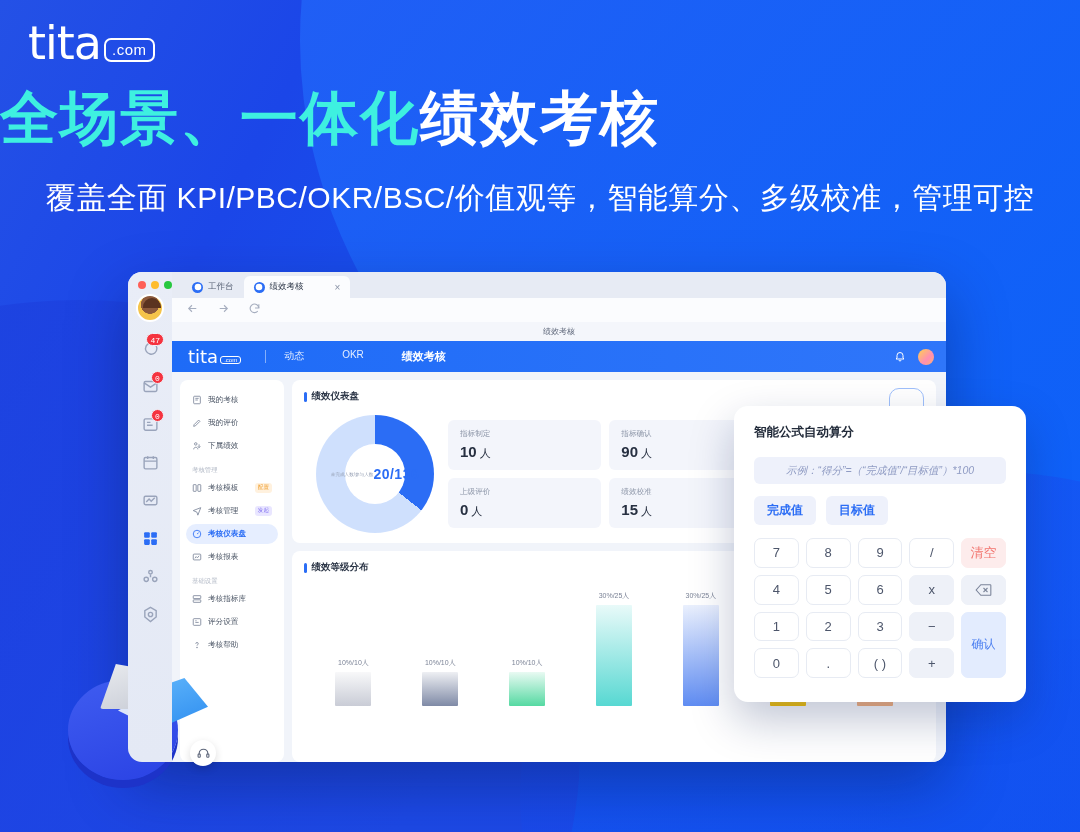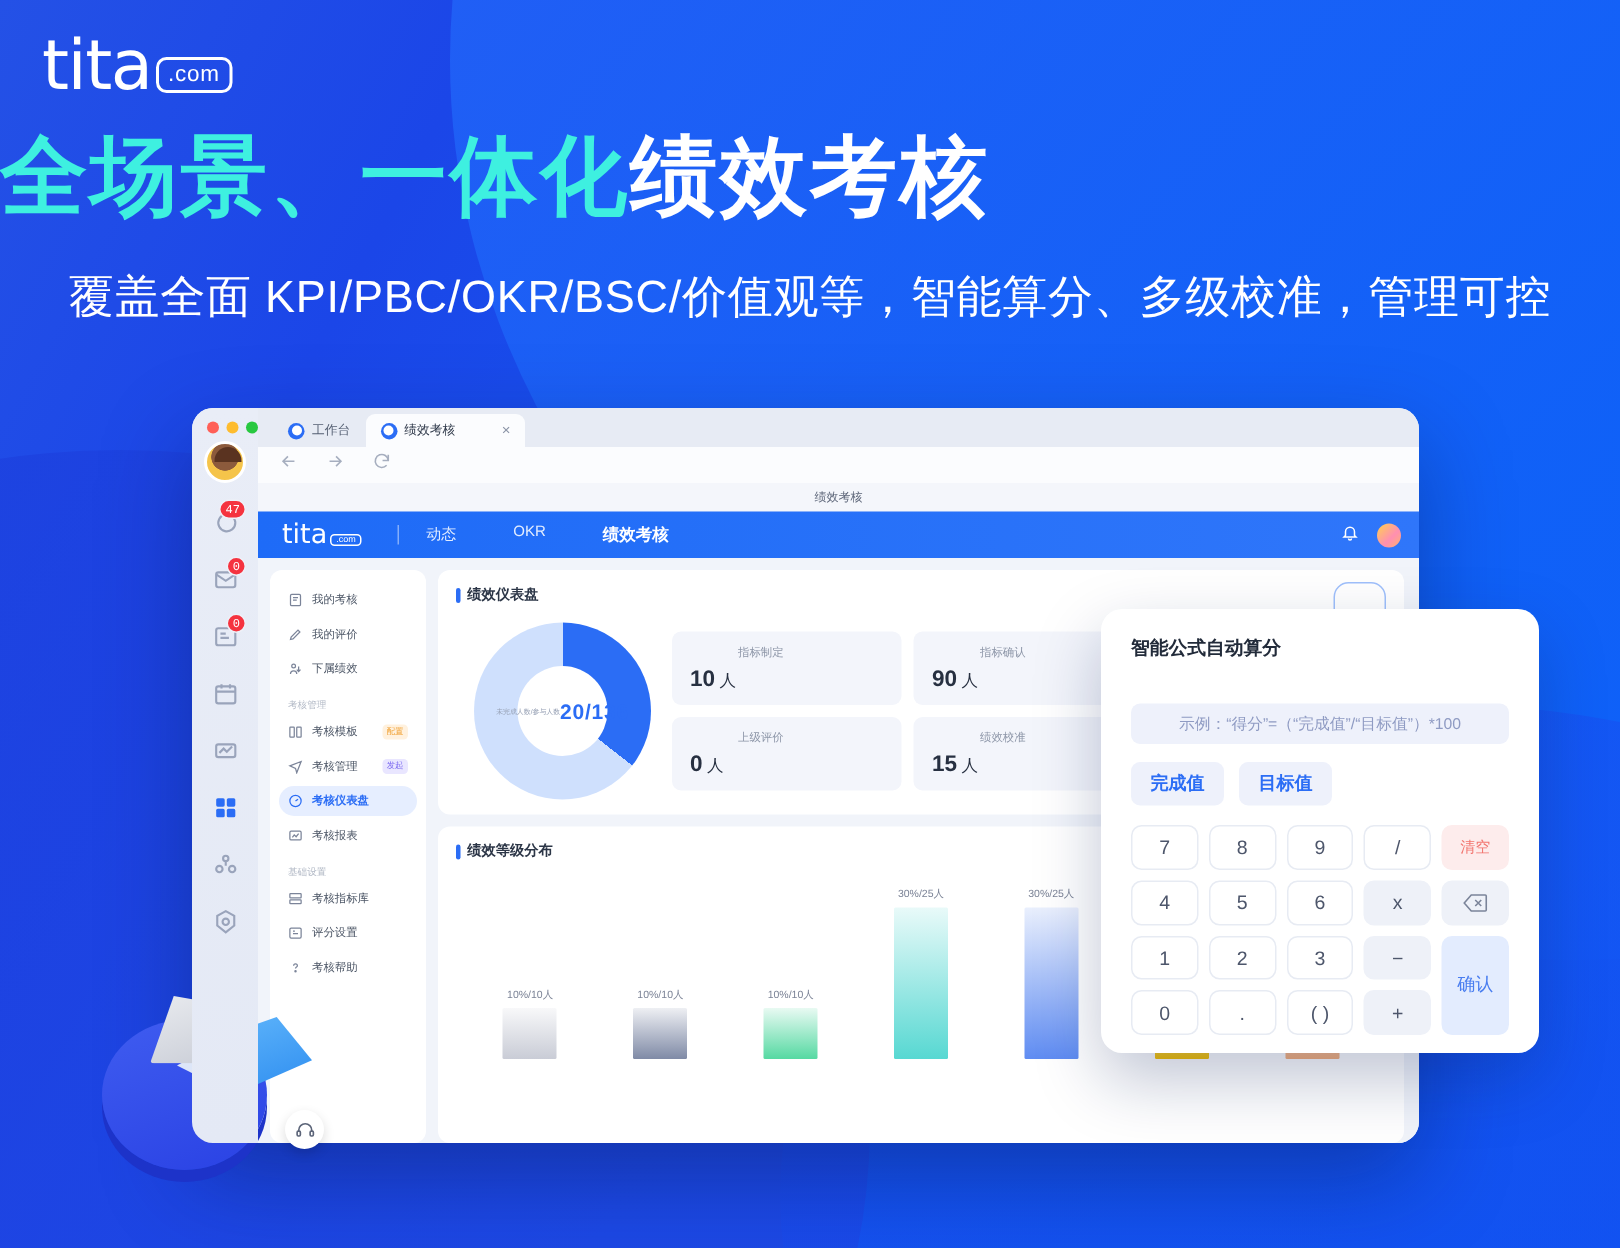--- a/index.html
+++ b/index.html
@@ -145,54 +145,54 @@
   .donut { width: 118px; height: 118px; border-radius: 50%;
            background: conic-gradient(#2b6df5 0deg 128deg, #cfe0fd 128deg 360deg); }
   .donut-hole { position: absolute; left: 29px; top: 29px; width: 60px; height: 60px;
                 border-radius: 50%; background: #fff; display:flex; flex-direction: row;
                 align-items: center; justify-content: center; }
   .donut-cap { font-size: 4.6px; color: #96a0b4; white-space: nowrap; }
   .donut-val { font-size: 14px; color: #2b6df5; font-weight: bold; letter-spacing: .5px; }
   .stats { flex: 1; display: grid; grid-template-columns: repeat(3, 1fr); gap: 8px; }
   .stat { background: #f3f5fb; border-radius: 6px; padding: 9px 12px; }
   .stat.empty { background: transparent; }
-  .stat-label { font-size: 7.6px; color: #8d96a8; margin-bottom: 4px; margin-left: 32px; }
+  .stat-label { font-size: 7.6px; color: #8d96a8; margin-bottom: 4px; }
   .stat-value { font-size: 15px; color: #273041; font-weight: bold; }
   .stat-value .unit { font-size: 11px; margin-left: 3px; font-weight: normal; }
 
   
   .chartcard { flex: 1; }
   .bars { display: flex; align-items: flex-end; justify-content: space-around;
           height: 118px; margin-top: 14px; padding: 0 6px; }
   .barcol { display: flex; flex-direction: column; align-items: center; justify-content: flex-end;
             height: 100%; flex: 1; }
   .barlabel { font-size: 7px; color: #7b8396; margin-bottom: 4px; white-space: nowrap; }
   .bar { width: 36px; border-radius: 1px; }
 
   
   .popup {
     position: absolute; left: 734px; top: 406px; width: 292px; height: 296px;
     background: #ffffff; border-radius: 14px;
     box-shadow: 0 18px 44px rgba(10,30,90,.26);
     padding: 18px 20px 16px;
   }
   .popup-title { font-size: 12.5px; font-weight: bold; color: #222b3a; }
-  .formula-box { margin-top: 28px; background: #eef1fb; border-radius: 6px;
+  .formula-box { margin-top: 16px; background: #eef1fb; border-radius: 6px;
                  height: 27px; display: flex; align-items: center; justify-content: center;
-                 font-size: 10.5px; color: #8f9bc3; padding: 0 6px; white-space: nowrap; }
+                 font-size: 10.5px; color: #8f9bc3; padding: 0 6px; white-space: nowrap; font-style: italic; }
   .chips { display: flex; gap: 10px; margin-top: 12px; }
   .chip { background: #eef1fb; border-radius: 6px; color: #2b6df5; font-size: 12px;
           font-weight: bold; padding: 6px 13px; }
   .keypad { display: grid; grid-template-columns: repeat(5, 1fr);
             grid-template-rows: repeat(4, 1fr); gap: 7px; margin-top: 13px; height: 140px; }
   .key { border: 1px solid #e7ebf3; border-radius: 7px; background: #fff;
          display:flex; align-items:center; justify-content:center;
          font-size: 13px; color: #4d5costant; color: #4d566b; }
   .key.grey { background: #eef1f8; border-color: #eef1f8; }
-  .key.clear { background: #fdecec; border-color: #fdecec; color: #f2756f; font-size: 10px; }
+  .key.clear { background: #fdecec; border-color: #fdecec; color: #f2756f; font-size: 13px; }
   .key.back { background: #eef1f8; border-color: #eef1f8; }
   .key.back svg { width: 17px; height: 12px; }
   .key.ok { background: #e3ecfe; border-color: #e3ecfe; color: #4a7ef0; font-size: 12px;
             grid-column: 5; grid-row: 3 / span 2; }
 
   
   .pie3d { position: absolute; left: 60px; top: 650px; width: 150px; height: 130px; }
   .pie-base { position: absolute; left: 8px; top: 30px; width: 110px; height: 100px;
               border-radius: 50%; background: linear-gradient(160deg,#3f5cf0,#2a42e4);
               box-shadow: 0 8px 0 #1d33c9; }

